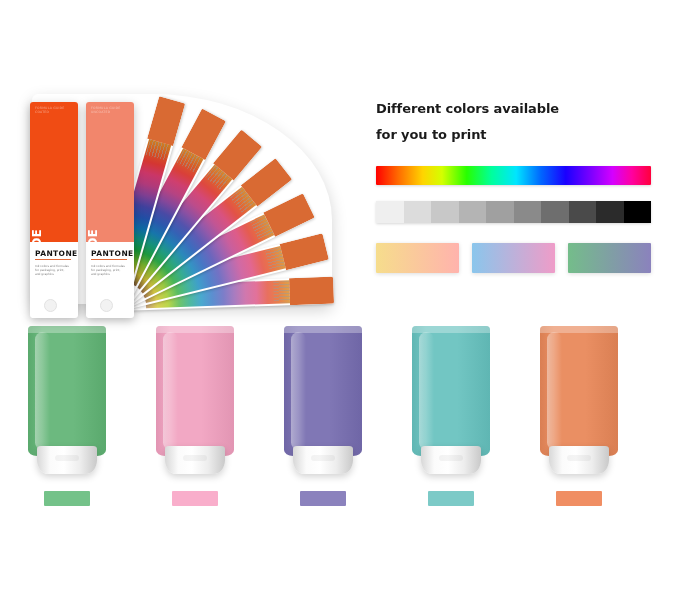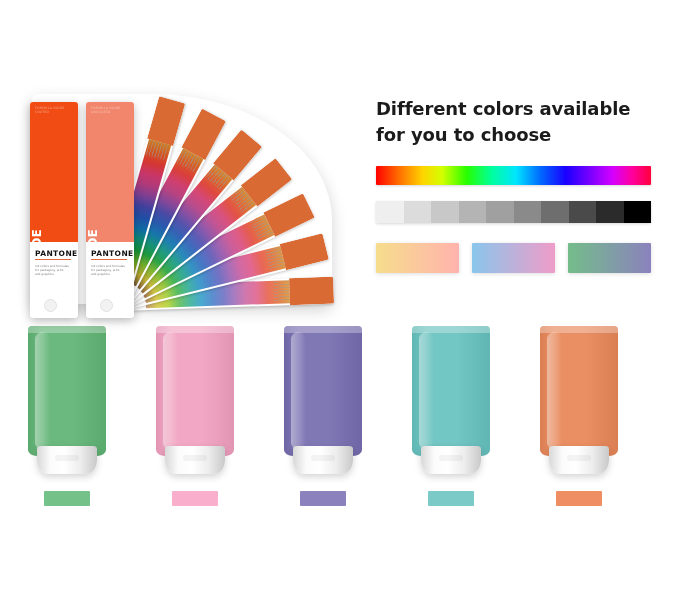--- a/index.html
+++ b/index.html
@@ -91,21 +91,21 @@
     font-size:2.9px; line-height:4.2px; color:#777;
   }
   .cover-disc{
     position:absolute; left:14px; bottom:6px; width:11px; height:11px;
     border-radius:50%; background:#f2f2f2; border:1px solid #e2e2e2;
   }
 
   
   #palette-panel{position:absolute; left:376px; top:96px; width:282px;}
   #panel-heading{
-    font-size:18px; font-weight:bold; color:#1b1b1b; line-height:26px;
+    font-size:13px; font-weight:bold; color:#1b1b1b; line-height:26px;
     letter-spacing:-.1px;
   }
   #panel-heading span{display:block;}
 
   .bar{
     border-radius:1px;
     box-shadow:0 1px 3px rgba(0,0,0,.16);
   }
   #rainbow-bar{
     margin-top:18px; width:275px; height:19px;
@@ -235,21 +235,21 @@
     <div class="cover-logo"><span>PANTONE</span><sup>®</sup></div>
     <div class="cover-rule"></div>
     <div class="cover-fine">Ink colors and formulas for packaging, print, and graphics</div>
     <div class="cover-disc"></div>
   </div>
 </div>
 
 <div id="palette-panel">
   <div id="panel-heading">
     <span>Different colors available</span>
-    <span>for you to choose</span>
+    <span>for you to print</span>
   </div>
 
   <div id="rainbow-bar" class="bar"></div>
 
   <div id="grayscale-bar" class="bar">
       <div class="gs" style="background: rgb(239, 239, 239);"></div>
       <div class="gs" style="background: rgb(220, 220, 220);"></div>
       <div class="gs" style="background: rgb(200, 200, 200);"></div>
       <div class="gs" style="background: rgb(180, 180, 180);"></div>
       <div class="gs" style="background: rgb(160, 160, 160);"></div>

